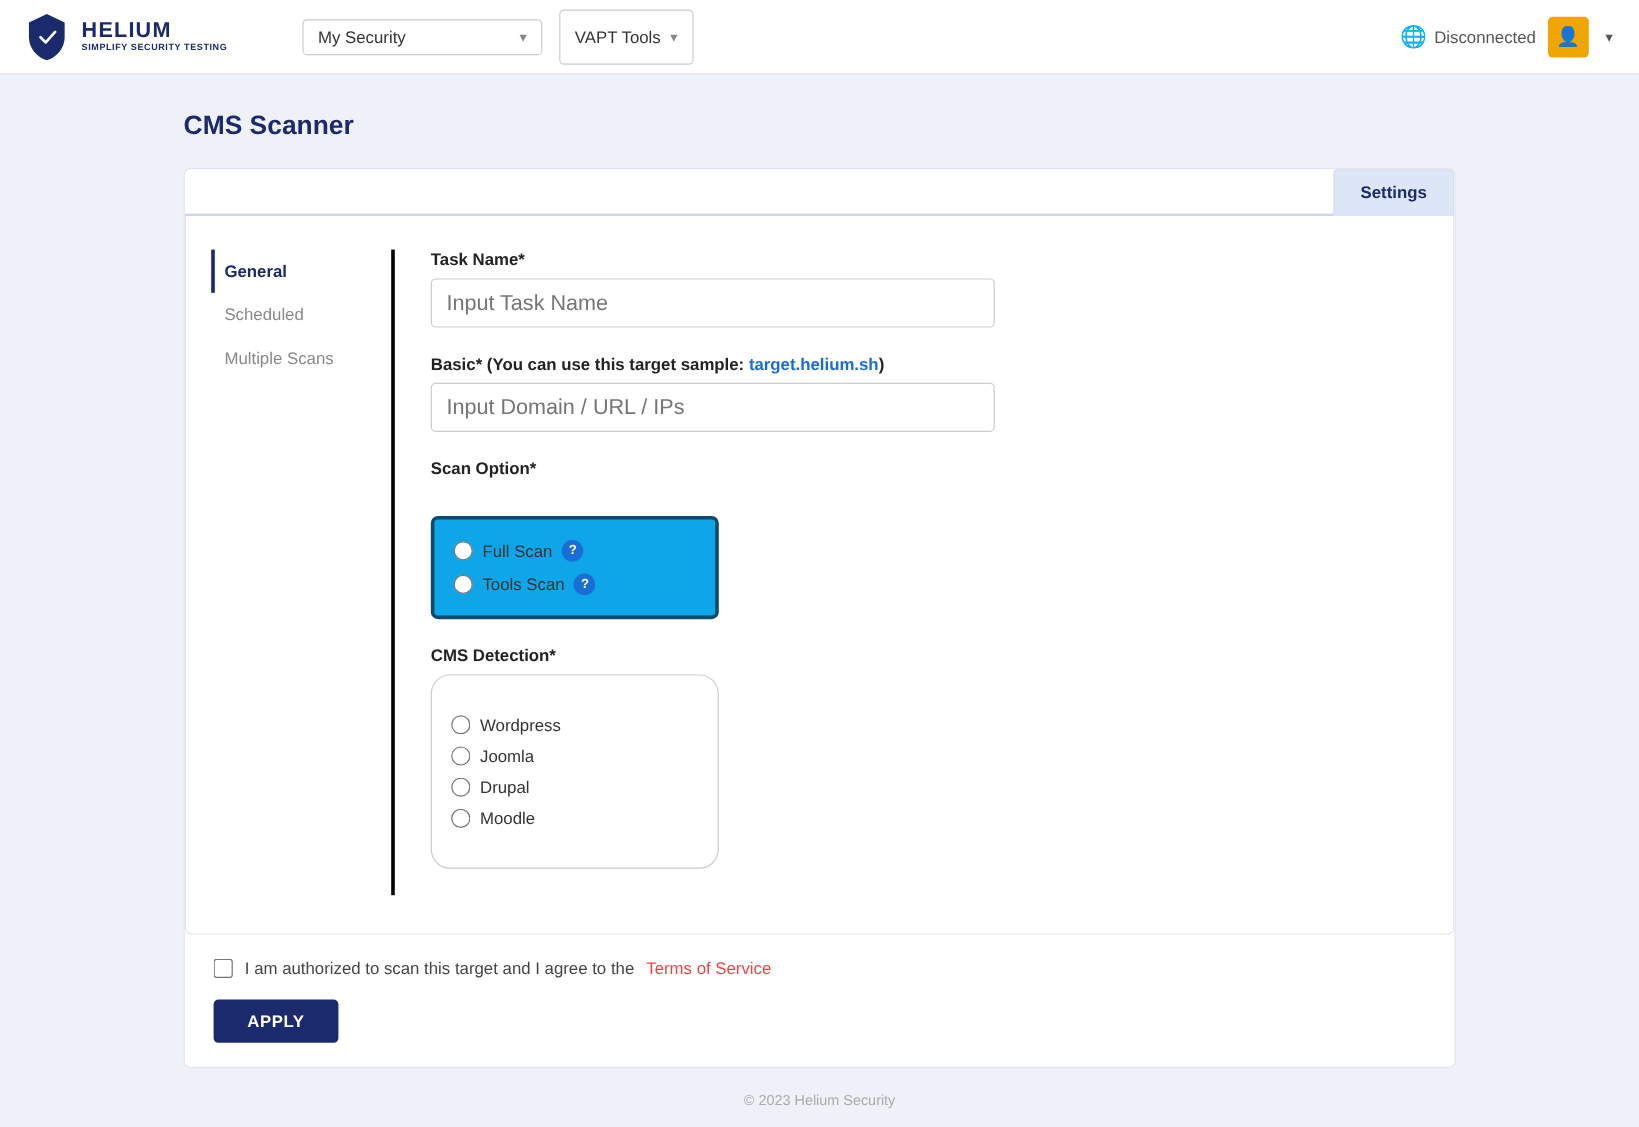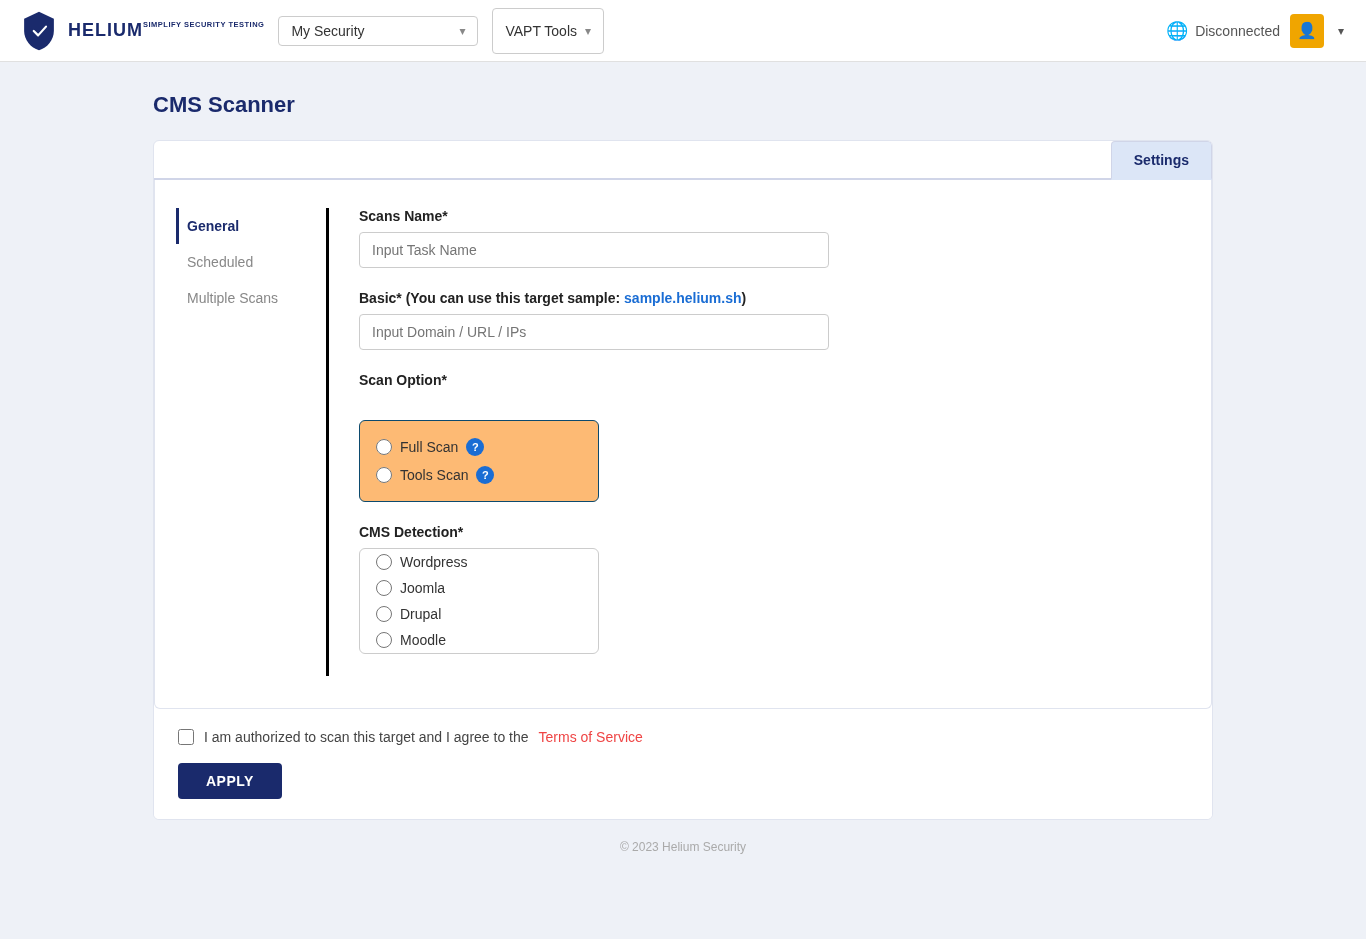--- a/index.html
+++ b/index.html
@@ -20,21 +20,21 @@
       align-items: center;
       gap: 8px;
       min-width: 220px;
     }
     .logo-icon {
       width: 42px;
       height: 42px;
     }
     .logo-text {
       display: flex;
-      flex-direction: row;
+      flex-direction: column;
       line-height: 1.1;
     }
     .logo-text .helium {
       font-size: 18px;
       font-weight: 900;
       color: #1a2a6c;
       letter-spacing: 1px;
     }
     .logo-text .tagline {
       font-size: 7.5px;
@@ -187,33 +187,33 @@
       margin-bottom: 8px;
       display: block;
     }
     .form-label .link { color: #1a6dd4; text-decoration: none; }
     .form-input {
       width: 100%;
       max-width: 470px;
       border: 1px solid #ccc;
       border-radius: 4px;
       padding: 9px 12px;
-      font-size: 14px;
+      font-size: 18px;
       color: #999;
       outline: none;
       background: #fff;
     }
 
     
     .option-box {
-      border: 1px solid #0c4a6e;
+      border: 3px solid #0c4a6e;
       border-radius: 6px;
       padding: 12px 16px;
       max-width: 240px;
-      background: #fdba74;
+      background: #0ea5e9;
       margin-top: 32px;
     }
     .option-row {
       display: flex;
       align-items: center;
       gap: 8px;
       padding: 5px 0;
       font-size: 14px;
       color: #333;
       cursor: pointer;
@@ -235,22 +235,22 @@
       background: #1a6dd4;
       color: #fff;
       font-size: 11px;
       font-weight: 700;
       cursor: pointer;
     }
 
     
     .cms-box {
       border: 1px solid #ccc;
-      border-radius: 6px;
-      padding: 0 16px;
+      border-radius: 16px;
+      padding: 28px 16px;
       max-width: 240px;
       background: #fff;
     }
 
     
     .agreement-row {
       display: flex;
       align-items: center;
       gap: 10px;
       margin-top: 10px;
@@ -357,28 +357,28 @@
 
       <nav class="side-nav">
         <div class="side-nav-item active">General</div>
         <div class="side-nav-item">Scheduled</div>
         <div class="side-nav-item">Multiple Scans</div>
       </nav>
 
       <div class="form-body">
 
         <div class="form-group">
-          <label class="form-label">Scans Name*</label>
+          <label class="form-label">Task Name*</label>
           <input class="form-input" type="text" placeholder="Input Task Name" style="">
         </div>
 
         <div class="form-group">
           <label class="form-label">
             <span>Basic*</span>
-            <span> (You can use this target sample: </span><a class="link" href="#">sample.helium.sh</a><span>)</span>
+            <span> (You can use this target sample: </span><a class="link" href="#">target.helium.sh</a><span>)</span>
           </label>
           <input class="form-input" type="text" placeholder="Input Domain / URL / IPs" style="">
         </div>
 
         <div class="form-group">
           <label class="form-label">Scan Option*</label>
           <div class="option-box">
             <label class="option-row">
               <input type="radio" name="scan_option" style="">
               <span>Full Scan</span>

